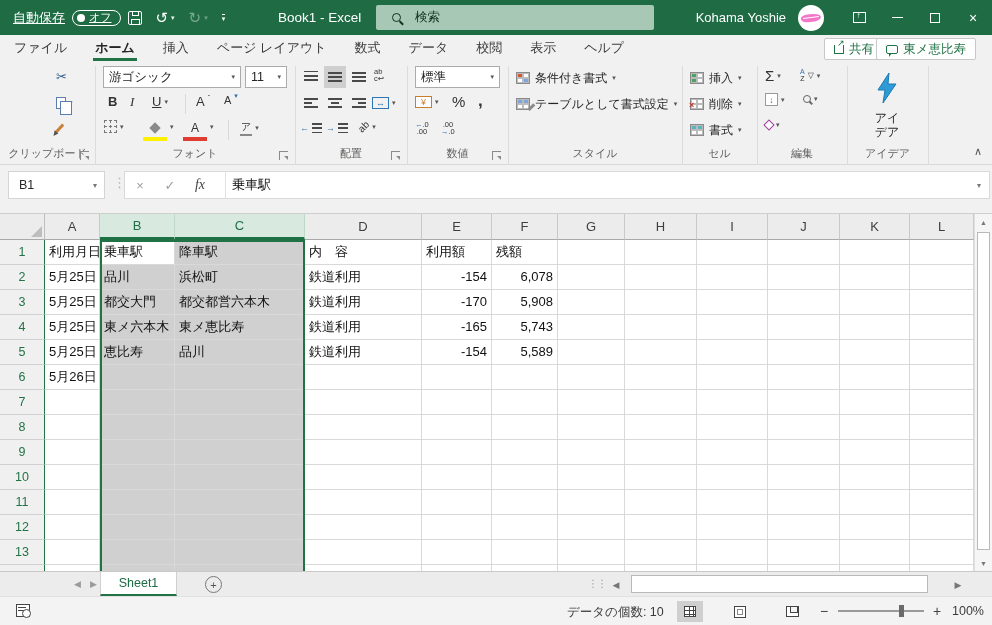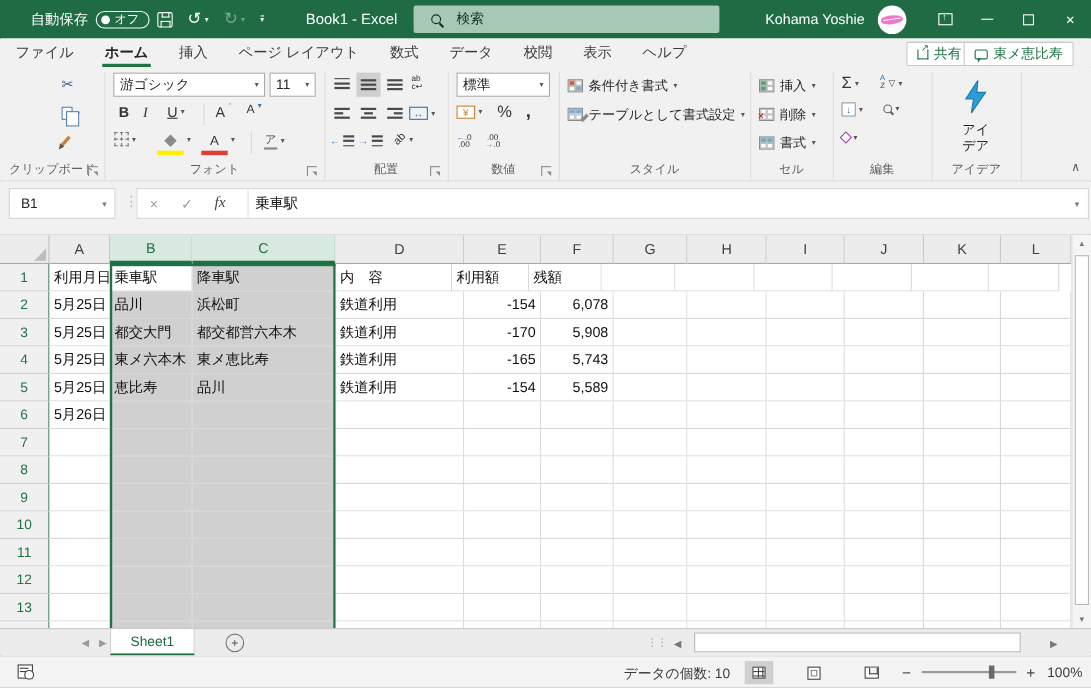--- a/index.html
+++ b/index.html
@@ -2,21 +2,21 @@
 <html><head>
 <meta charset="utf-8">
 <style>
   html,body{margin:0;padding:0;background:#fff;}
   *{box-sizing:border-box;}
   .window{position:relative;width:992px;height:625px;font-family:"Liberation Sans",sans-serif;
     background:#F1F1F1;overflow:hidden;box-shadow:inset 0 0 0 1px #1E6B44;}
   
   .titlebar{position:absolute;left:0;top:0;width:992px;height:35px;background:#1E6B44;color:#fff;
     display:flex;align-items:center;font-size:13px;}
-  .autosave{display:flex;align-items:center;gap:7px;margin-left:28px;}
+  .autosave{display:flex;align-items:center;gap:7px;margin-left:13px;text-decoration:underline;}
   .pill{display:flex;align-items:center;gap:4px;border:1px solid #fff;border-radius:9px;padding:1px 8px 1px 4px;font-size:11px;height:16px;}
   .dot{width:8px;height:8px;border-radius:50%;background:#fff;display:inline-block;}
   .tbtn{display:flex;align-items:center;justify-content:center;height:35px;padding:0 7px;color:#fff;}
   .save-i{width:14px;height:14px;border:1.5px solid #fff;border-radius:2px;position:relative;}
   .save-i::before{content:"";position:absolute;top:-1px;left:3px;width:5px;height:4px;border:1px solid #fff;border-top:none;}
   .save-i::after{content:"";position:absolute;bottom:-1px;left:2px;width:7px;height:5px;border:1px solid #fff;border-bottom:none;}
   .arrow-glyph{font-size:15px;line-height:15px;}
   .cvw{font-size:7px;margin-left:3px;opacity:.9;}
   .faded{opacity:.4;}
   .qat-i{display:inline-block;border-top:1.5px solid #fff;padding-top:1px;font-size:7px;line-height:6px;}
@@ -546,21 +546,21 @@
         <div class="ch" style="width: 72px;">J</div>
         <div class="ch" style="width: 70px;">K</div>
         <div class="ch" style="width: 64px;">L</div>
       </div>
     <div class="gbody" id="gbody">
         <div class="grow">
           <div class="rh">1</div>
           <div class="gc" style="width: 55px; text-align: left;">利用月日</div>
           <div class="gc csel cact" style="width: 75px; text-align: left;">乗車駅</div>
           <div class="gc csel" style="width: 130px; text-align: left;">降車駅</div>
-          <div class="gc" style="width: 106px; text-align: left;">内　容</div>
+          <div class="gc" style="width: 117px; text-align: left;">内　容</div>
           <div class="gc" style="width: 70px; text-align: left;">利用額</div>
           <div class="gc" style="width: 66px; text-align: left;">残額</div>
           <div class="gc" style="width: 67px; text-align: left;"></div>
           <div class="gc" style="width: 72px; text-align: left;"></div>
           <div class="gc" style="width: 71px; text-align: left;"></div>
           <div class="gc" style="width: 72px; text-align: left;"></div>
           <div class="gc" style="width: 70px; text-align: left;"></div>
           <div class="gc" style="width: 64px; text-align: left;"></div>
         </div>
         <div class="grow">

